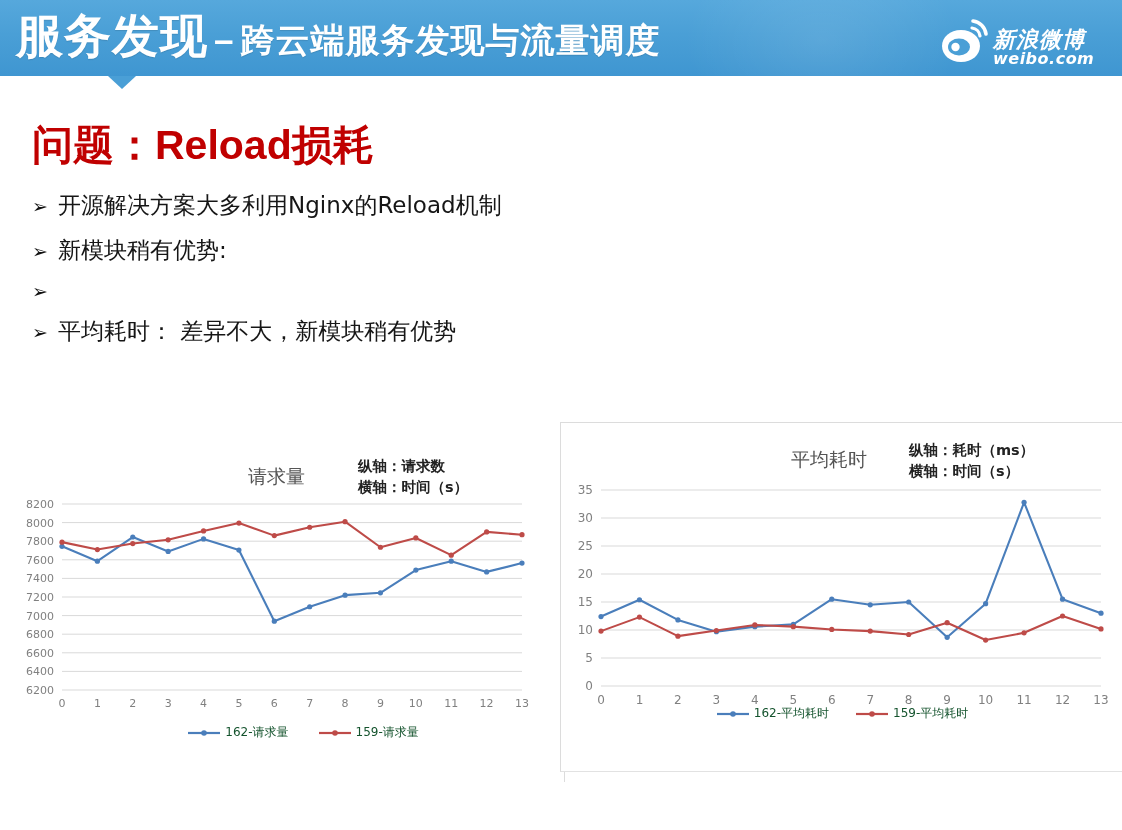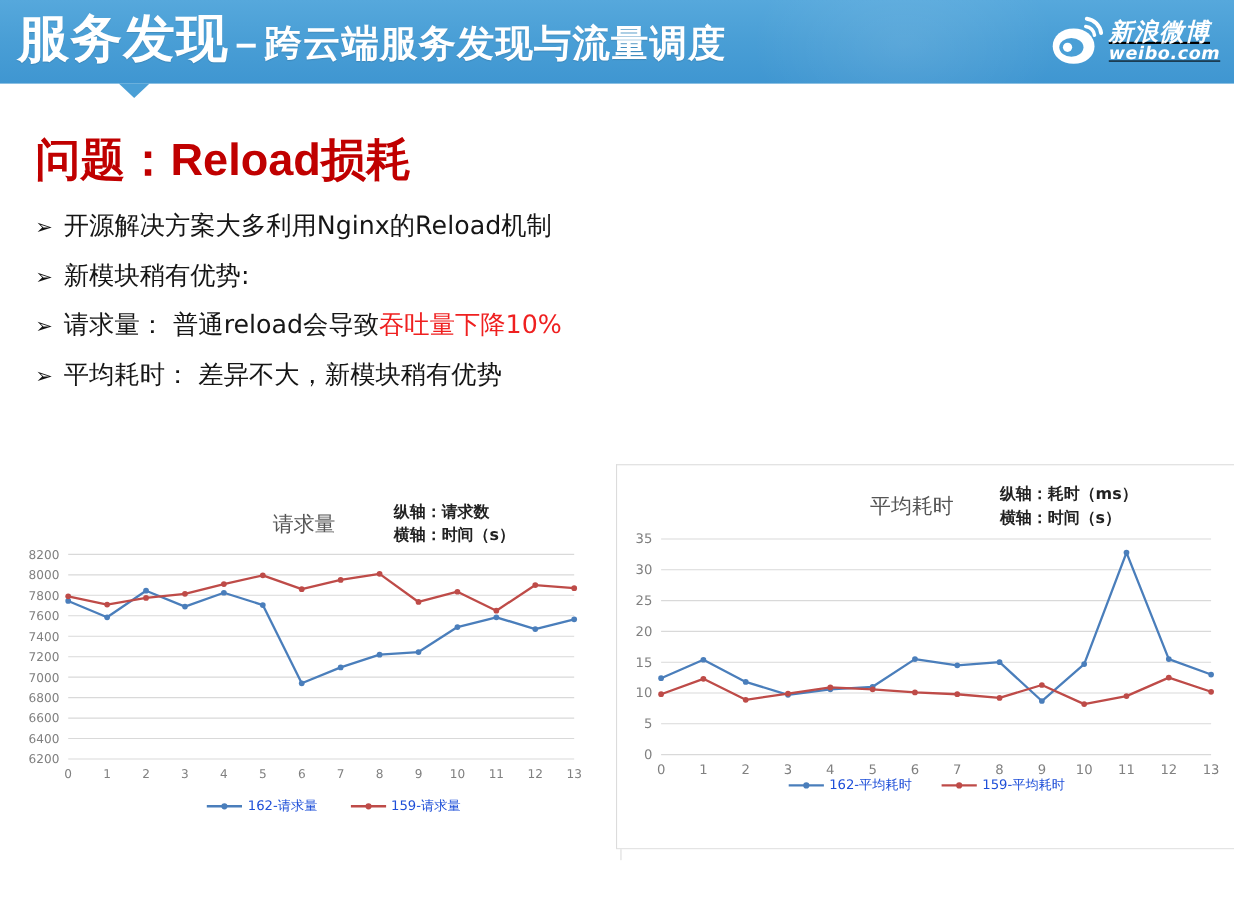--- a/index.html
+++ b/index.html
@@ -63,27 +63,26 @@
     top: 76px;
     width: 0; height: 0;
     border-left: 14px solid transparent;
     border-right: 14px solid transparent;
     border-top: 13px solid #4a9fd6;
   }
 
   
   .logo {
     position: absolute;
-    right: 8px;
+    right: 23px;
     top: 8px;
     width: 160px;
     height: 60px;
     display: flex;
-    align-items: center;
-    text-decoration: underline;
+    align-items: flex-end;
   }
   .logo-mark { width: 52px; height: 52px; flex: 0 0 52px; }
   .logo-text {
     margin-left: 2px;
     color: #ffffff;
     line-height: 1.05;
     font-style: italic;
     font-weight: bold;
   }
   .logo-cn { font-size: 22px; letter-spacing: 1px; font-family: "DejaVu Sans", sans-serif; }
@@ -163,21 +162,21 @@
 
   .plot-svg { position: absolute; left: 0; top: 0; }
 
   .legend {
     position: absolute;
     width: 100%;
     display: flex;
     justify-content: center;
     gap: 26px;
     font-size: 12px;
-    color: #1d4ed8;
+    color: #14532d;
     font-family: "DejaVu Sans", "Liberation Sans", sans-serif;
   }
   .legend-item { display: flex; align-items: center; gap: 4px; white-space: nowrap; }
   .legend-swatch { display: block; }
 </style>
 </head>
 <body>
 
 <div class="banner">
   <div class="banner-title">
@@ -206,21 +205,20 @@
   <div class="bullet">
     <span class="bullet-marker">➢</span>
     <span class="bullet-text"><span>开源解决方案大多利用Nginx的Reload机制</span><span class="hl"></span></span>
   </div>
   <div class="bullet">
     <span class="bullet-marker">➢</span>
     <span class="bullet-text"><span>新模块稍有优势:</span><span class="hl"></span></span>
   </div>
   <div class="bullet">
     <span class="bullet-marker">➢</span>
-    <span class="bullet-text"><span>请求量： 普通reload会导致</span><span class="hl">吞吐量下降10%</span></span>
   </div>
   <div class="bullet">
     <span class="bullet-marker">➢</span>
     <span class="bullet-text"><span>平均耗时： 差异不大，新模块稍有优势</span><span class="hl"></span></span>
   </div>
 </div>
 
 <div class="chart-panel" id="chart-left">
   <div class="chart-head">
     <div class="chart-title" style="left:248px; top:30px;">请求量</div>

